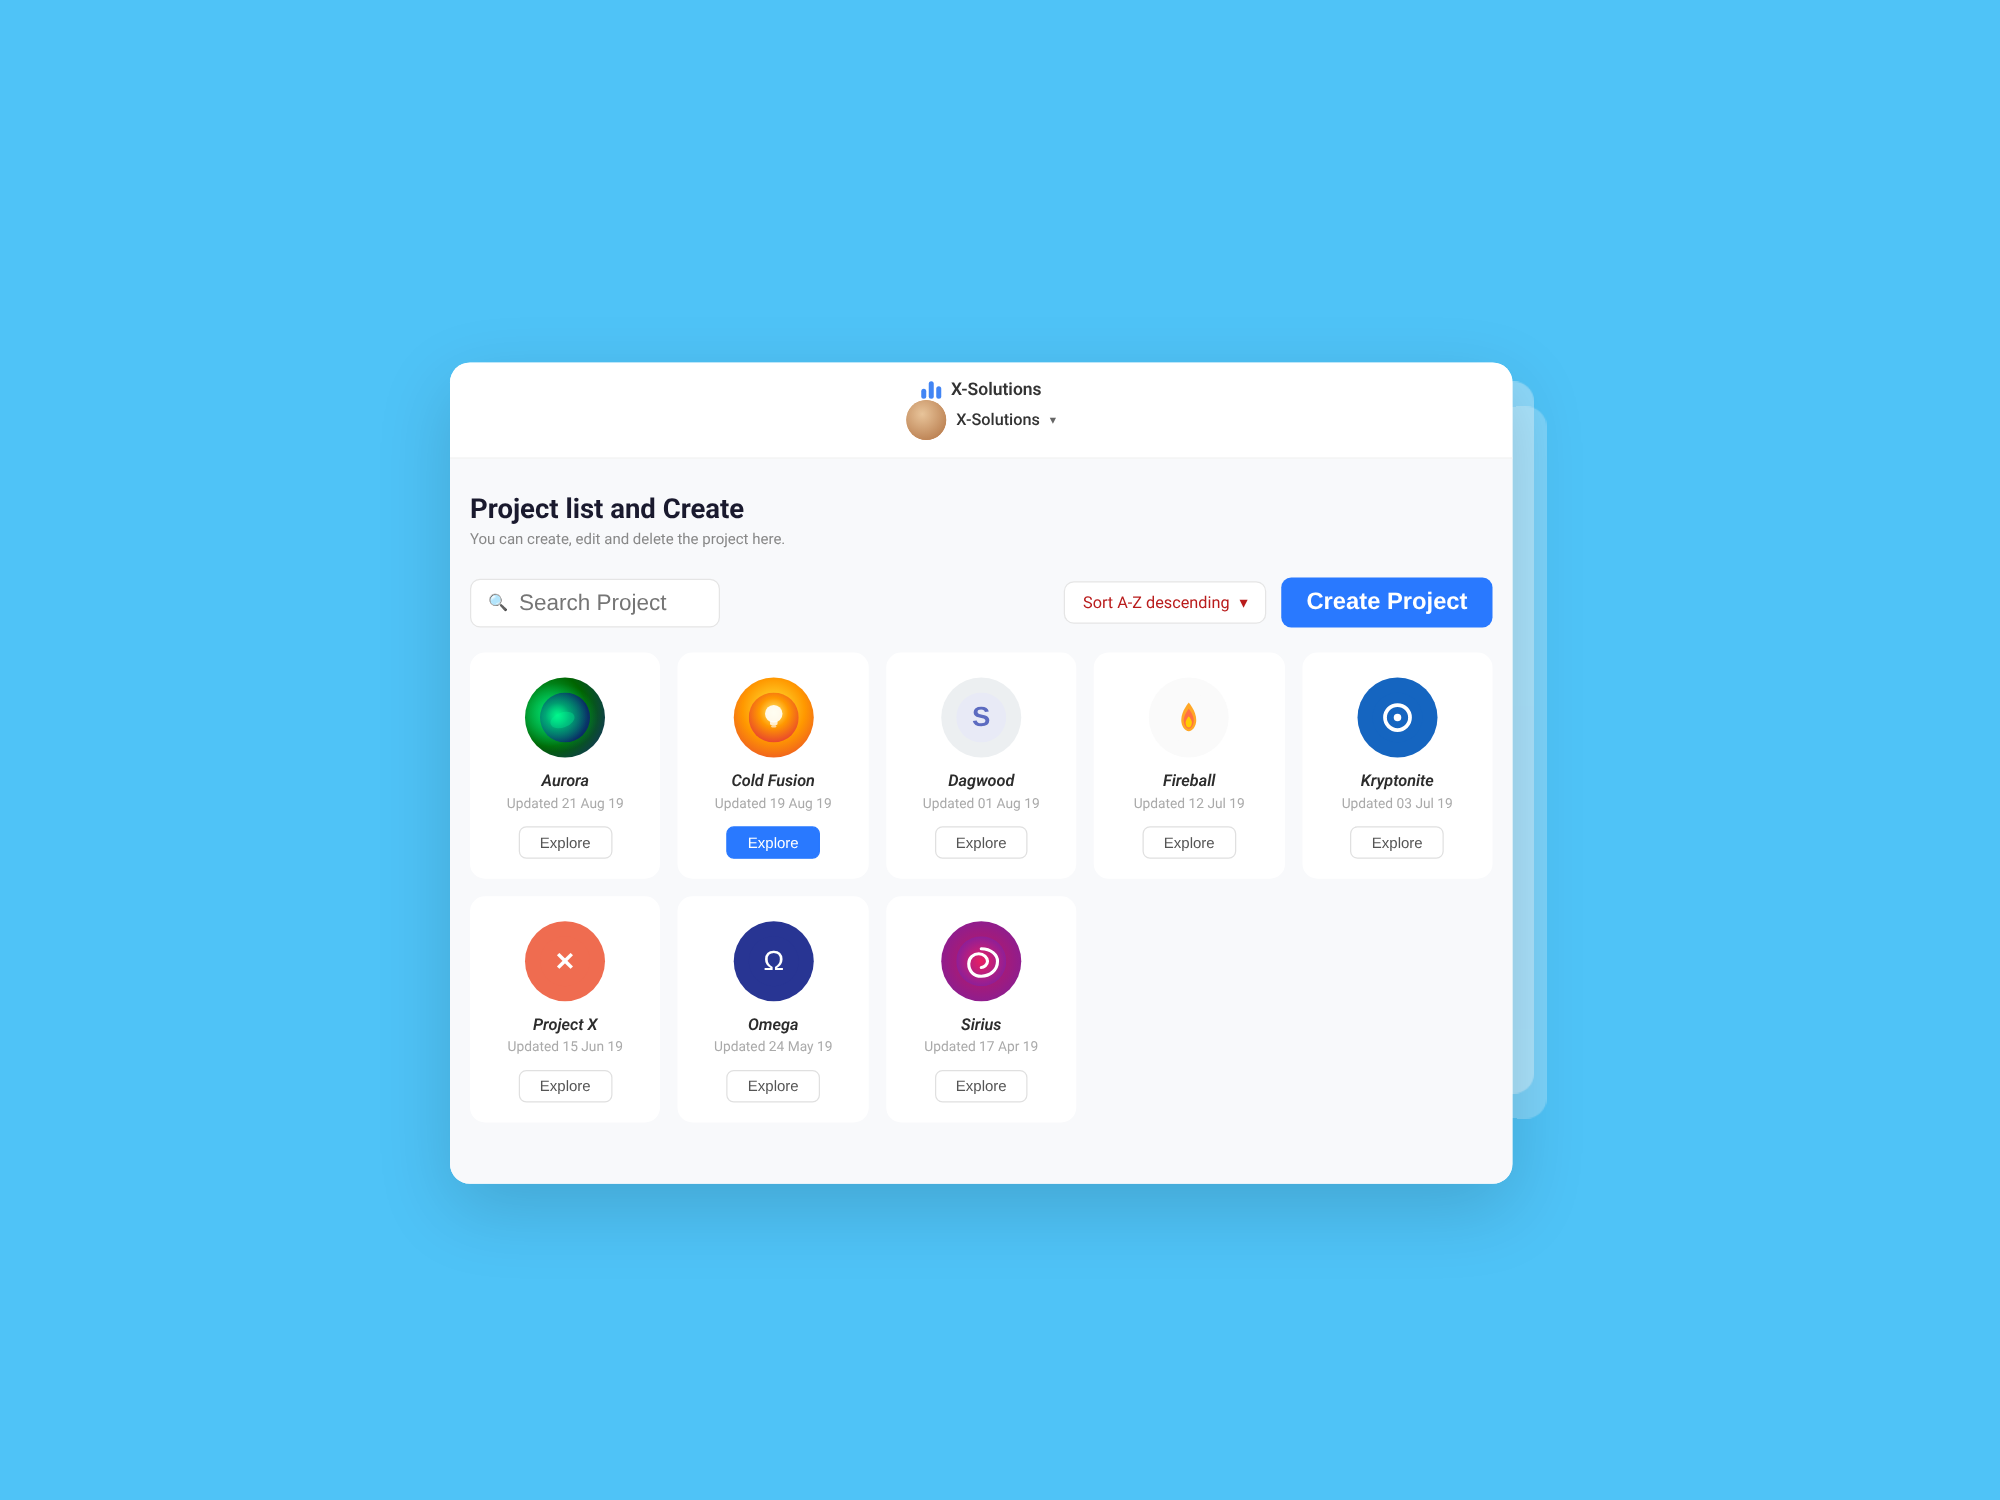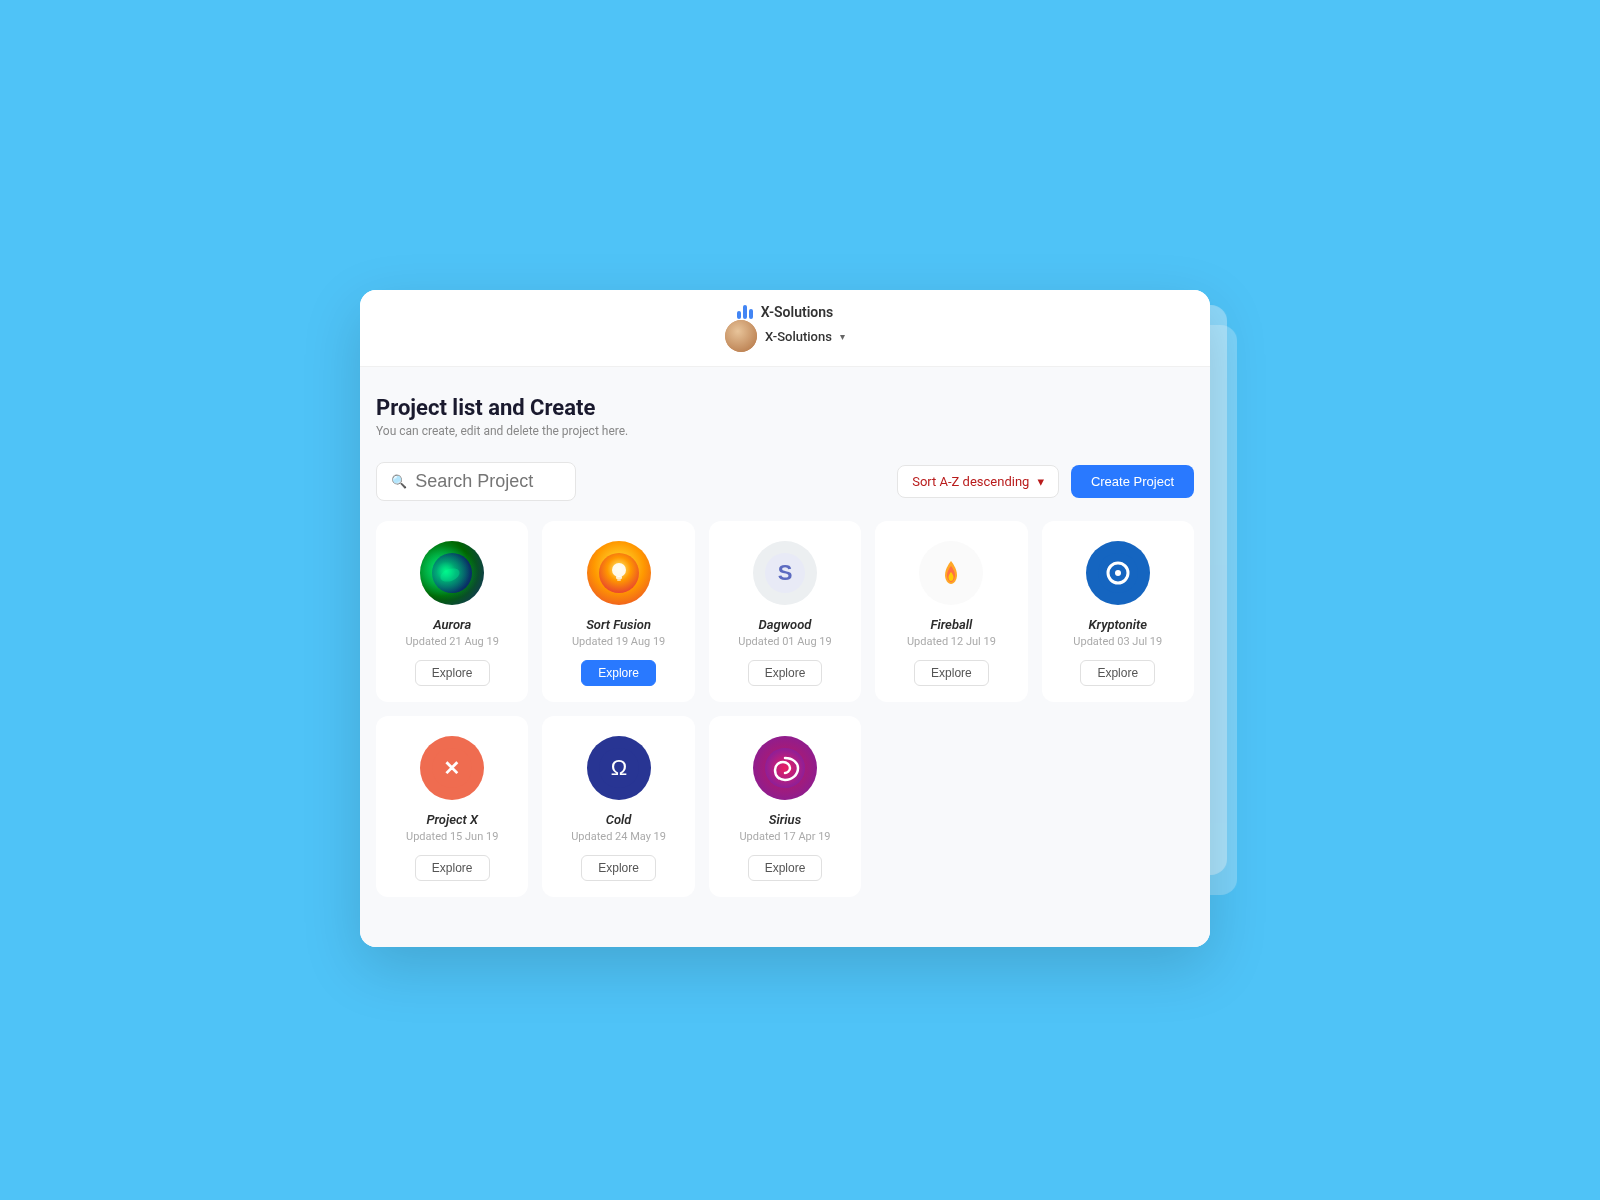--- a/index.html
+++ b/index.html
@@ -183,22 +183,22 @@
       font-size: 13px;
       color: #b91c1c;
       cursor: pointer;
     }
     .create-btn {
       background: #2979ff;
       color: #fff;
       border: none;
       border-radius: 8px;
       padding: 9px 20px;
-      font-size: 13px;
-      font-weight: 400;
+      font-size: 19px;
+      font-weight: 700;
       cursor: pointer;
     }
 
     
     .projects-grid {
       display: grid;
       grid-template-columns: repeat(5, 1fr);
       gap: 14px;
     }
 
@@ -379,21 +379,21 @@
                   <stop offset="100%" stop-color="#e53935"></stop>
                 </radialGradient>
               </defs>
               <circle cx="20" cy="20" r="20" fill="url(#g2)"></circle>
 
               <circle cx="20" cy="17" r="7" fill="rgba(255,255,255,0.9)"></circle>
               <rect x="17" y="23" width="6" height="3" rx="1" fill="rgba(255,255,255,0.8)"></rect>
               <rect x="18" y="26" width="4" height="2" rx="1" fill="rgba(255,255,255,0.6)"></rect>
             </svg>
           </div>
-          <div class="project-name">Sort Fusion</div>
+          <div class="project-name">Cold Fusion</div>
           <div class="project-updated">Updated 19 Aug 19</div>
           <button class="explore-btn active">Explore</button>
         </div>
 
         <div class="project-card">
           <div class="project-icon icon-dagwood">
             <svg width="40" height="40" viewBox="0 0 40 40">
               <circle cx="20" cy="20" r="20" fill="#e8eaf6"></circle>
 
               <text x="20" y="27" text-anchor="middle" font-size="22" font-weight="700" fill="#5c6bc0" font-family="Arial">S</text>
@@ -447,21 +447,21 @@
           <button class="explore-btn">Explore</button>
         </div>
 
         <div class="project-card">
           <div class="project-icon icon-omega">
             <svg width="40" height="40" viewBox="0 0 40 40">
               <circle cx="20" cy="20" r="20" fill="#283593"></circle>
               <text x="20" y="27" text-anchor="middle" font-size="22" font-weight="400" fill="white" font-family="Arial">Ω</text>
             </svg>
           </div>
-          <div class="project-name">Cold</div>
+          <div class="project-name">Omega</div>
           <div class="project-updated">Updated 24 May 19</div>
           <button class="explore-btn">Explore</button>
         </div>
 
         <div class="project-card">
           <div class="project-icon icon-sirius">
             <svg width="40" height="40" viewBox="0 0 40 40">
               <defs>
                 <radialGradient id="g3" cx="50%" cy="50%" r="60%">
                   <stop offset="0%" stop-color="#e91e63"></stop>

